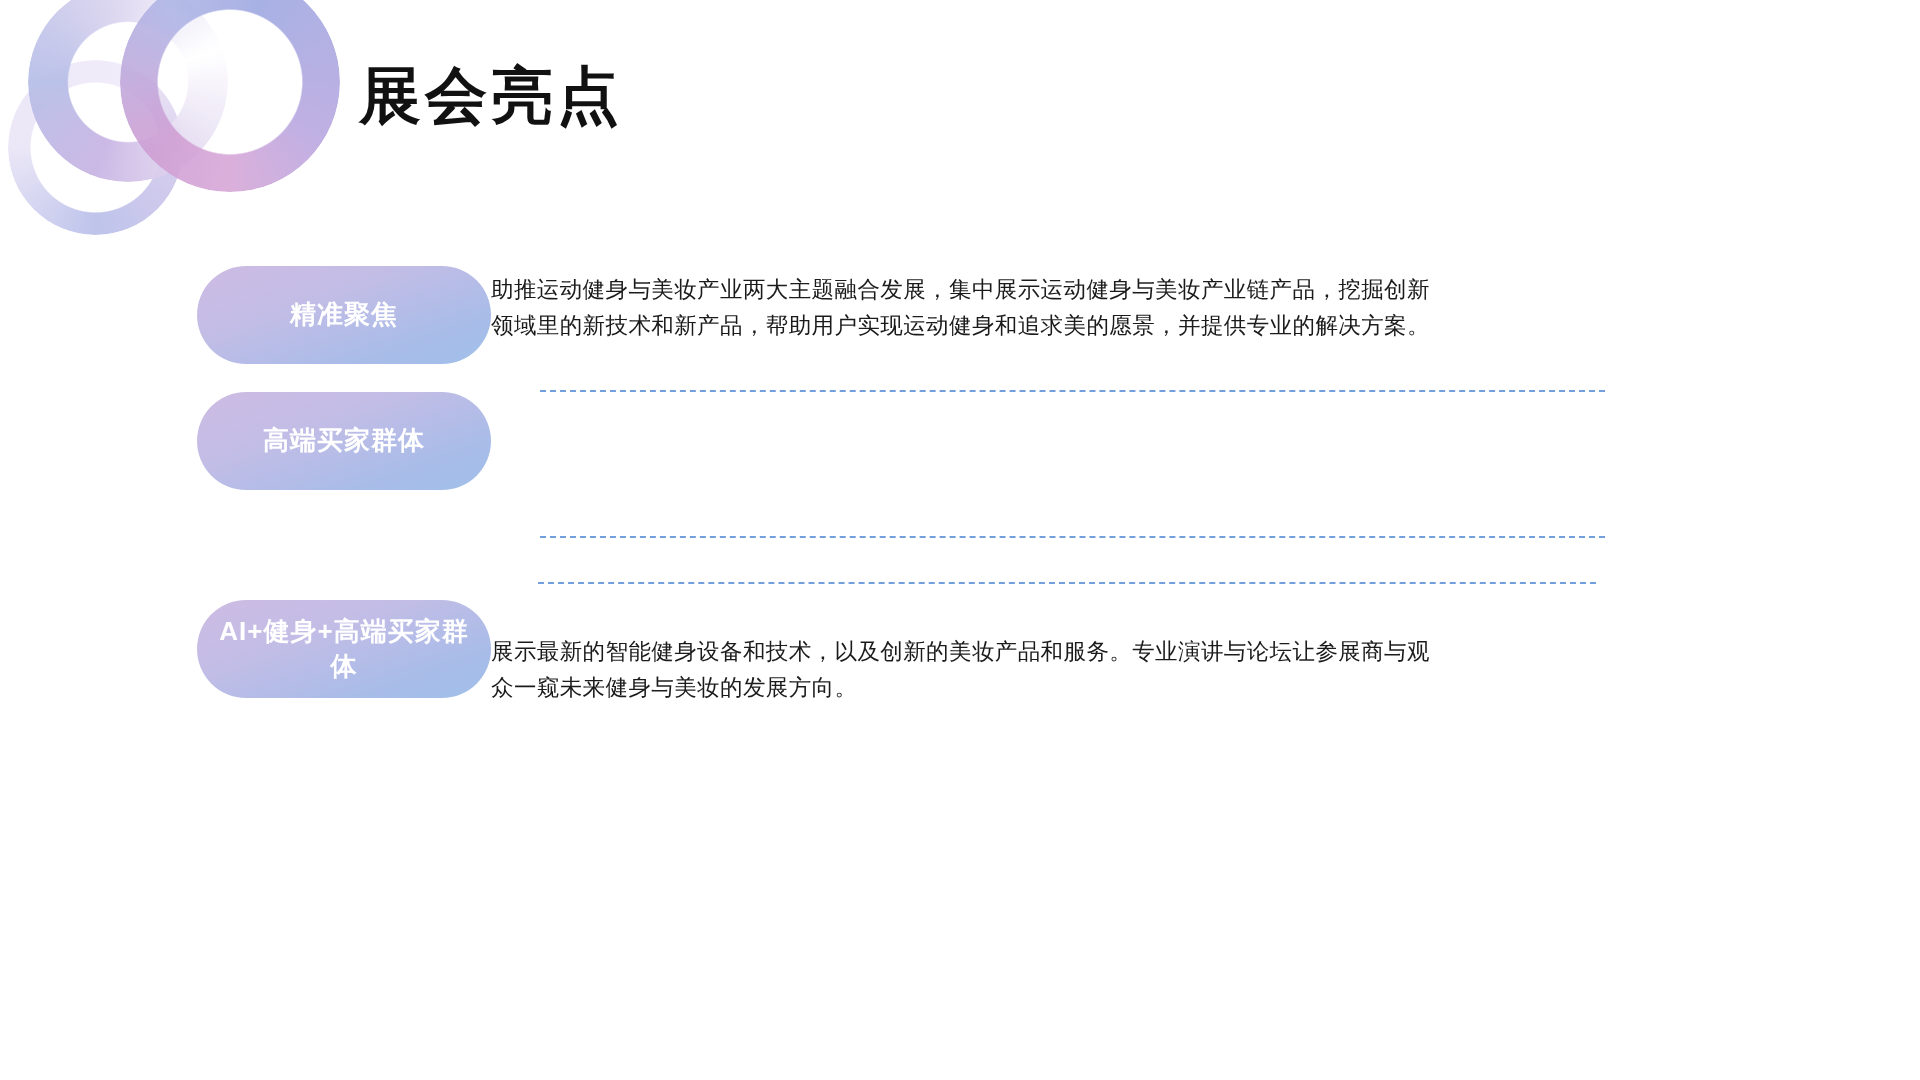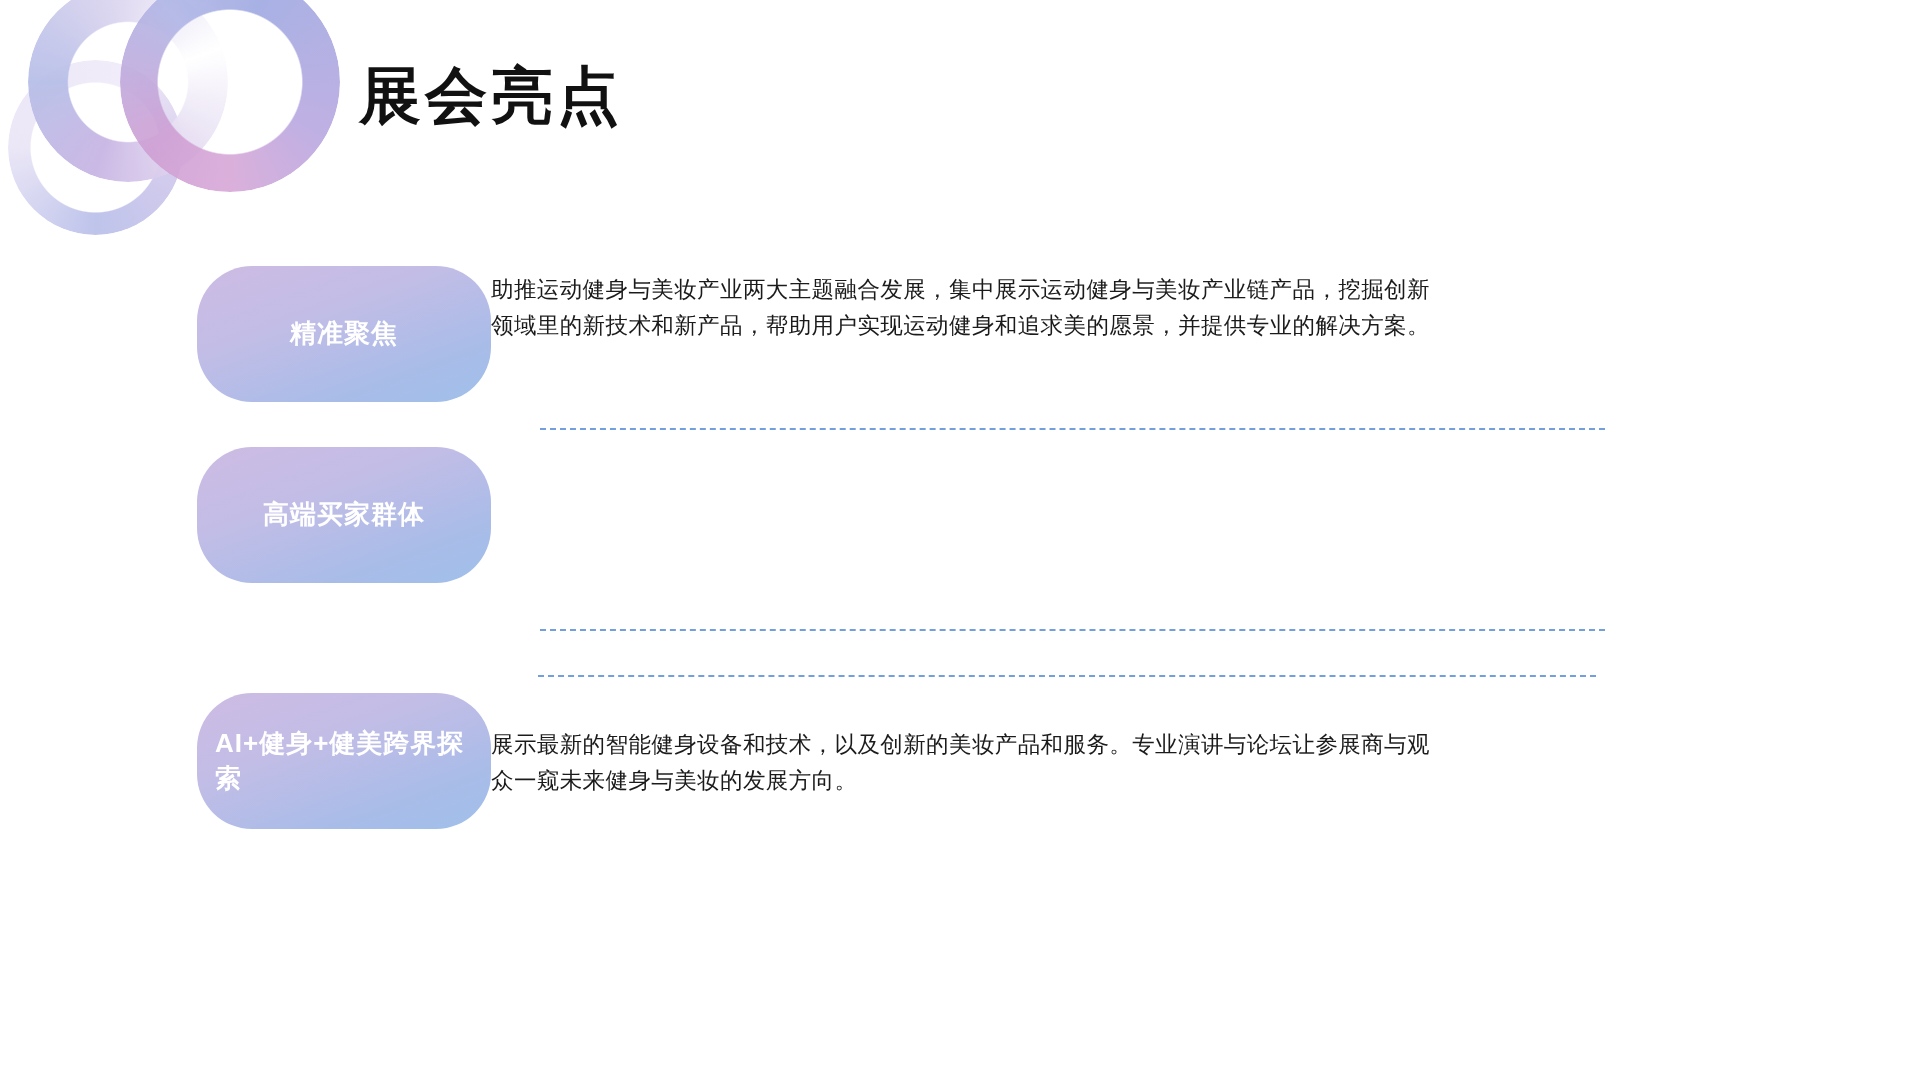--- a/index.html
+++ b/index.html
@@ -80,30 +80,31 @@
     width: 1920px;
   }
   .row {
     position: relative;
     display: flex;
     align-items: flex-start;
   }
   .pill {
     margin-left: 197px;
     width: 294px;
-    height: 136px;
+    height: 98px;
     border-radius: 55px;
     background: linear-gradient(160deg, #cdbbe3 0%, #c3bde6 35%, #a9bce8 75%, #9fc0ea 100%);
     color: #ffffff;
     font-size: 26px;
     font-weight: 700;
     letter-spacing: 1px;
     display: flex;
     align-items: center;
     justify-content: center;
+    text-align: center;
     line-height: 1.35;
     flex: none;
     box-sizing: border-box;
     padding: 12px 18px;
   }
   .desc {
     width: 955px;
     font-size: 22.5px;
     color: #1b1b1b;
     line-height: 1.62;
@@ -112,21 +113,21 @@
   .divider {
     height: 0;
     border-top: 2px dashed #5b8fd6;
     opacity: .85;
   }
 
   
   .row-1 .pill { margin-top: 14px; }
   .row-1 .desc { margin-top: 20px; }
 
-  .row-2 .pill { margin-top: 17px; }
+  .row-2 .pill { margin-top: 0; }
   .row-2 .desc { margin-top: 40px; }
 
   .row-3 .pill { margin-top: 16px; }
   .row-3 .desc { margin-top: 58px; }
 
   .row-4 .pill { margin-top: 16px; }
   .row-4 .desc { margin-top: 50px; }
 
   .divider-wrap { position: relative; height: 2px; }
   .d1 { margin: 26px 0 0 540px; width: 1065px; }
@@ -159,17 +160,17 @@
   </div>
   <div class="divider-wrap">
       <div class="divider d2"></div>
     </div>
 
   <div class="divider-wrap">
       <div class="divider d3"></div>
     </div>
 
   <div class="row row-4">
-    <div class="pill">AI+健身+健美跨界探索</div>
+    <div class="pill">AI+健身+高端买家群体</div>
     <div class="desc">展示最新的智能健身设备和技术，以及创新的美妆产品和服务。专业演讲与论坛让参展商与观众一窥未来健身与美妆的发展方向。</div>
   </div>
 
 </div>
 
 </body></html>

